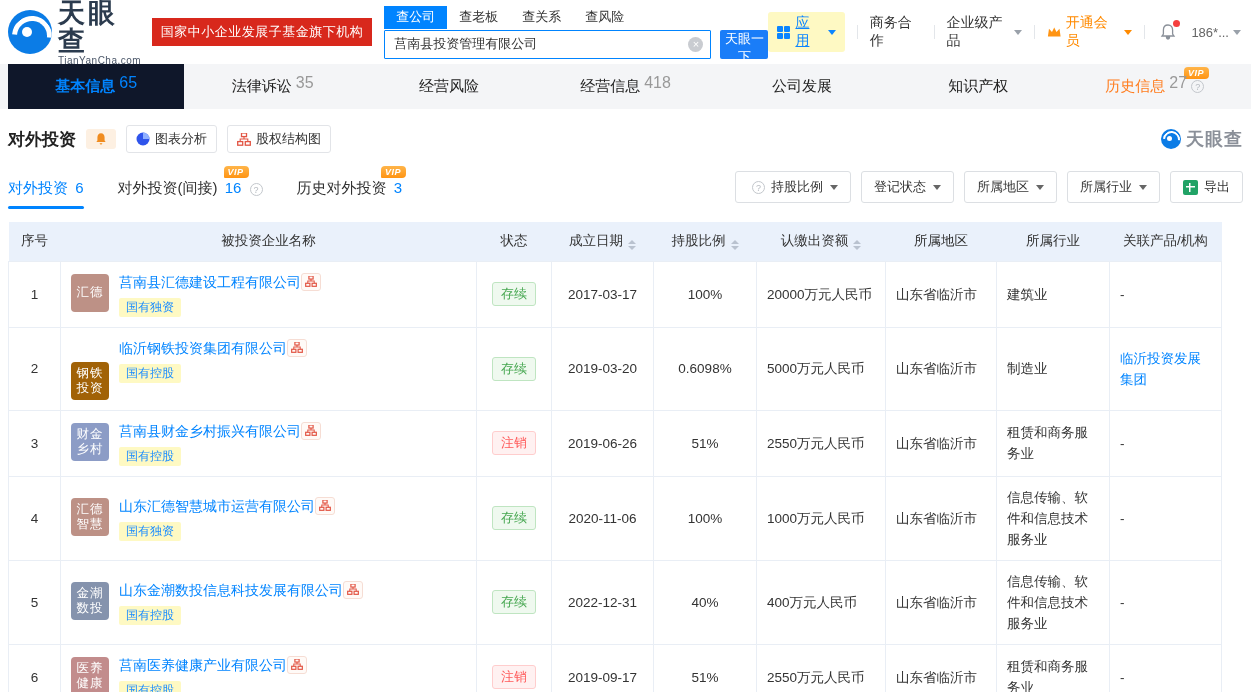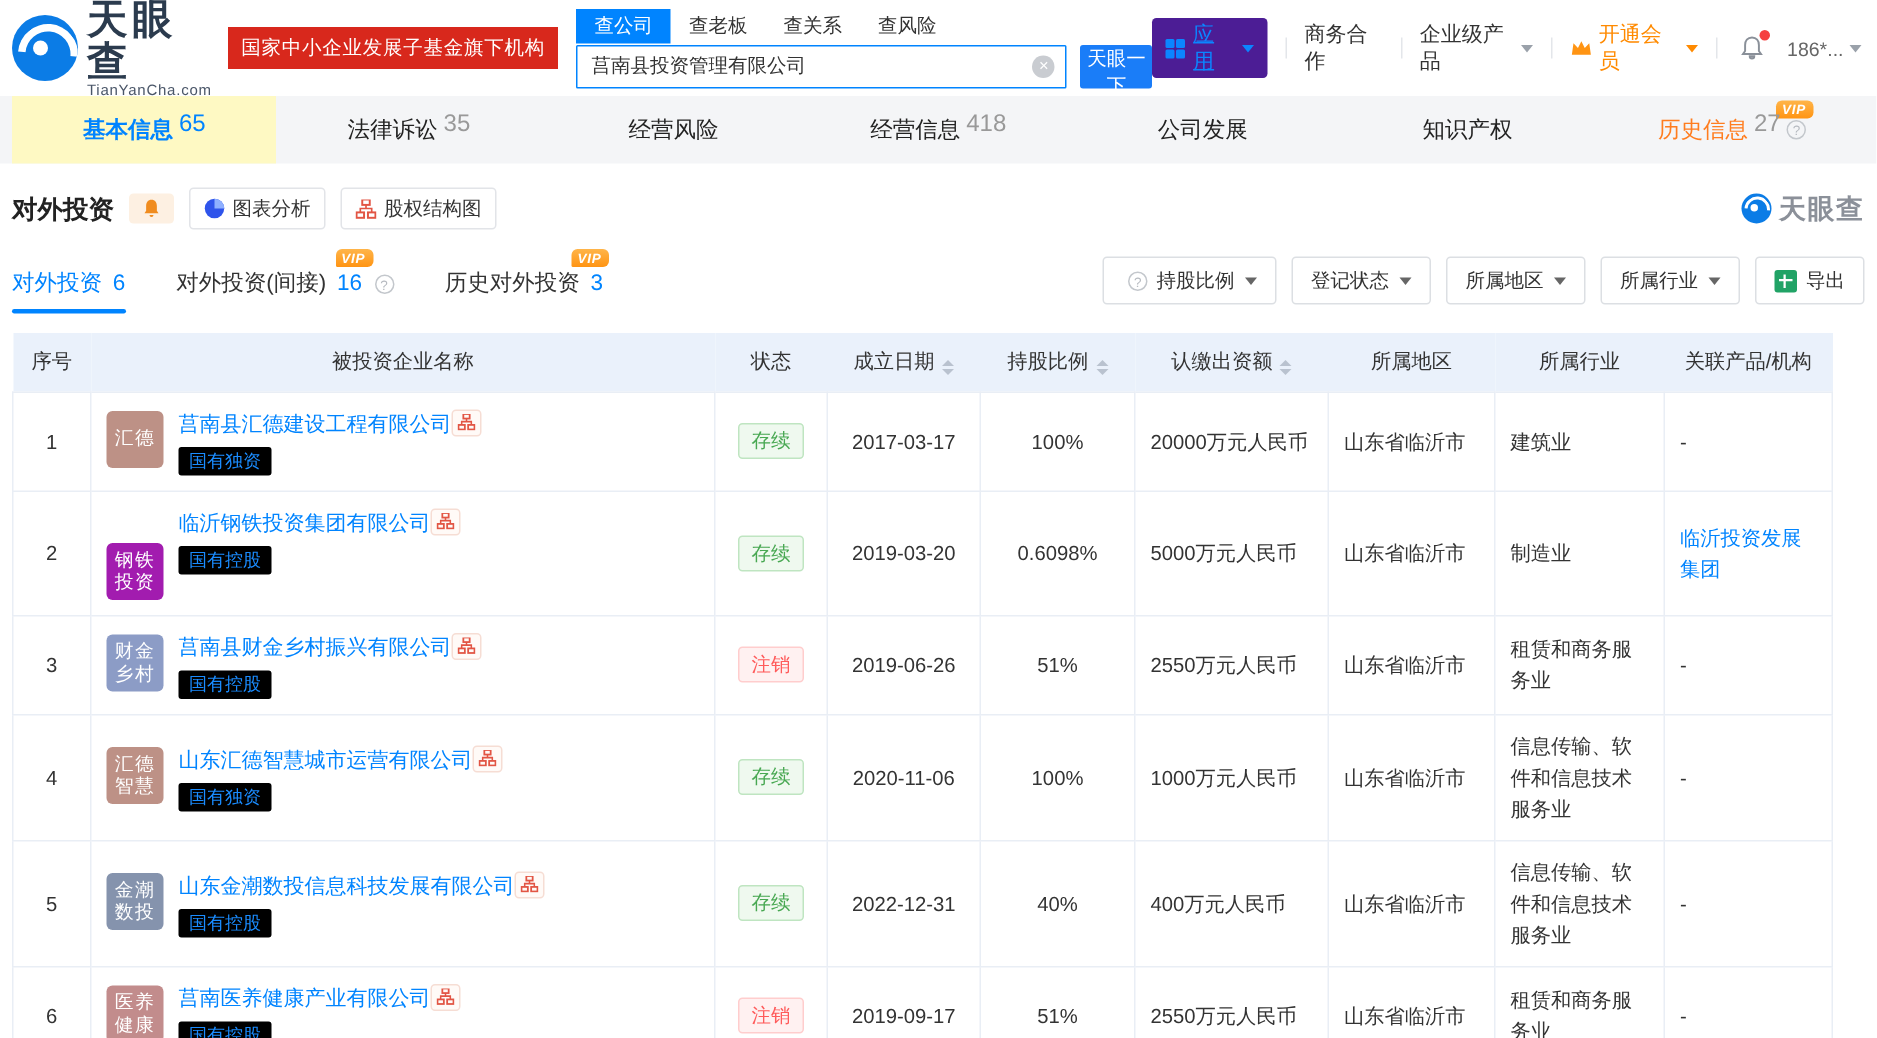--- a/index.html
+++ b/index.html
@@ -25,37 +25,37 @@
   .search-tab { padding:2px 12px 3px; color:#333; cursor:pointer; }
   .search-tab.active { background:#0084ff; color:#fff; }
   .search-row { display:flex; margin-top:1px; }
   .search-input-wrap { position:relative; flex:1; }
   .search-input { width:100%; height:29px; border:1px solid #0084ff; padding:0 30px 0 9px; font-size:13px; color:#333; outline:none; border-radius:1px; }
   .clear-btn { position:absolute; right:8px; top:7px; width:15px; height:15px; border-radius:50%; background:#c9ccd1; color:#fff;
     font-size:11px; line-height:15px; text-align:center; cursor:pointer; }
   .search-go { margin-left:9px; width:48px; height:29px; background:#1a7df8; color:#fff; border:none; font-size:13px; border-radius:2px; cursor:pointer; }
   .top-menu { margin-left:auto; display:flex; align-items:center; font-size:14px; color:#333; gap:0; }
   .menu-sep { width:1px; height:14px; background:#e3e6ea; margin:0 12px; }
-  .apps-chip { display:flex; align-items:center; gap:5px; background:#4c1d95; color:#0b85ff; border-radius:3px; padding:2px 9px; cursor:pointer;text-decoration:underline; }
+  .apps-chip { display:flex; align-items:center; gap:5px; background:#fef9c3; color:#0b85ff; border-radius:3px; padding:2px 9px; cursor:pointer;text-decoration:underline; }
   .grid-icon { width:13px; height:13px; display:grid; grid-template-columns:6px 6px; grid-template-rows:6px 6px; gap:1px; }
   .grid-icon i { background:#0b85ff; border-radius:1px; }
   .caret { width:0; height:0; border-left:4px solid transparent; border-right:4px solid transparent; border-top:5px solid #9aa1aa; margin-left:4px; }
   .apps-chip .caret { border-top-color:#0b85ff; }
   .menu-item { cursor:pointer; display:flex; align-items:center; }
   .vip-entry { color:#ff8a00; display:flex; align-items:center; gap:4px; cursor:pointer; }
   .vip-entry .caret { border-top-color:#ff8a00; }
   .bell-wrap { position:relative; margin:0 14px 0 2px; cursor:pointer; }
   .bell-dot { position:absolute; top:-3px; right:-3px; width:7px; height:7px; border-radius:50%; background:#f53f3f; }
   .account { color:#666; font-size:13px; display:flex; align-items:center; cursor:pointer; }
 
   
   .mainnav { height:45px; background:#f4f5f7; display:flex; padding:0 8px; }
   .nav-tab { flex:1; display:flex; align-items:center; justify-content:center; font-size:15px; color:#222; cursor:pointer; position:relative; }
   .nav-tab .cnt { font-size:16px; color:#999; margin-left:4px; position:relative; top:-4px; }
-  .nav-tab.active { background:#fef9c3; color:#0084ff; font-weight:bold; }
+  .nav-tab.active { background:#0f172a; color:#0084ff; font-weight:bold; }
   .nav-tab.active .cnt { color:#0084ff; font-weight:normal; }
   .nav-tab.history { color:#ff7d1f; }
   .vip-badge { display:inline-block; background:linear-gradient(180deg,#ffb54a,#ff9413); color:#fff; font-size:9px; font-weight:bold;
     font-style:italic; padding:1px 5px 1px 4px; border-radius:4px 4px 4px 1px; line-height:10px; letter-spacing:.5px; }
   .nav-tab .vip-badge { position:absolute; top:3px; right:34px; }
   .help-icon { display:inline-block; width:13px; height:13px; border-radius:50%; border:1px solid #c3c7cc; color:#b6bac0;
     font-size:9px; line-height:12px; text-align:center; margin-left:4px; font-style:normal; font-weight:normal; }
 
   
   .content { padding:0 8px; }
@@ -100,21 +100,21 @@
   .sort .up { border-bottom:4px solid #b9c2cf; }
   .sort .down { border-top:4px solid #b9c2cf; }
   .company-cell { display:flex; align-items:flex-start; }
   .avatar { width:38px; height:38px; border-radius:4px; color:#fff; font-size:12.5px; line-height:15px; letter-spacing:1px;
     display:flex; align-items:center; justify-content:center; text-align:center; white-space:pre-line; flex:none; margin-top:2px; }
   .company-info { margin-left:10px; }
   .company-line { display:flex; align-items:center; gap:0; }
   .company-link { color:#0084ff; font-size:14px; line-height:20px; }
   .orgchart-mini { width:20px; height:18px; border:1px solid #f6ddd4; background:#fffaf7; border-radius:3px;
     display:inline-flex; align-items:center; justify-content:center; cursor:pointer; flex:none; }
-  .tag { display:inline-block; margin-top:6px; background:#000000; color:#1a8cff; font-size:12px; padding:2px 7px; border-radius:2px; line-height:15px; }
+  .tag { display:inline-block; margin-top:6px; background:#fef9c3; color:#1a8cff; font-size:12px; padding:2px 7px; border-radius:2px; line-height:15px; }
   .status-badge { display:inline-block; font-size:13px; padding:2px 8px; border-radius:3px; line-height:18px; }
   .status-badge.active { color:#48a852; background:#eff9ef; border:1px solid #bfe5c1; }
   .status-badge.cancelled { color:#ff5b5b; background:#fff1f1; border:1px solid #ffcdcd; }
   .rel-link { color:#0084ff; font-size:13.5px; }
 
   .bell-svg { display:block; }
 </style>
 </head>
 <body>
 
@@ -350,21 +350,21 @@
     <td>20000万元人民币</td>
     <td>山东省临沂市</td>
     <td>建筑业</td>
     <td>-</td>
   </tr>
 
   <tr>
     <td class="center">2</td>
     <td>
       <div class="company-cell">
-        <div class="avatar" style="background: #a21caf; margin-top: 24px;">钢铁
+        <div class="avatar" style="background: #a16207; margin-top: 24px;">钢铁
 投资</div>
         <div class="company-info">
           <div class="company-line">
             <a class="company-link">临沂钢铁投资集团有限公司</a>
             <span class="orgchart-mini">
               <svg width="12" height="11" viewBox="0 0 14 13">
                       <rect x="4.5" y="0" width="5" height="3.6" fill="none" stroke="#e25544" stroke-width="1.4"></rect>
                       <rect x="0.7" y="8.6" width="5" height="3.6" fill="none" stroke="#e25544" stroke-width="1.4"></rect>
                       <rect x="8.3" y="8.6" width="5" height="3.6" fill="none" stroke="#e25544" stroke-width="1.4"></rect>
                       <path d="M7 3.6 L7 6 M3.2 8.6 L3.2 6 L10.8 6 L10.8 8.6" fill="none" stroke="#e25544" stroke-width="1.2"></path>

